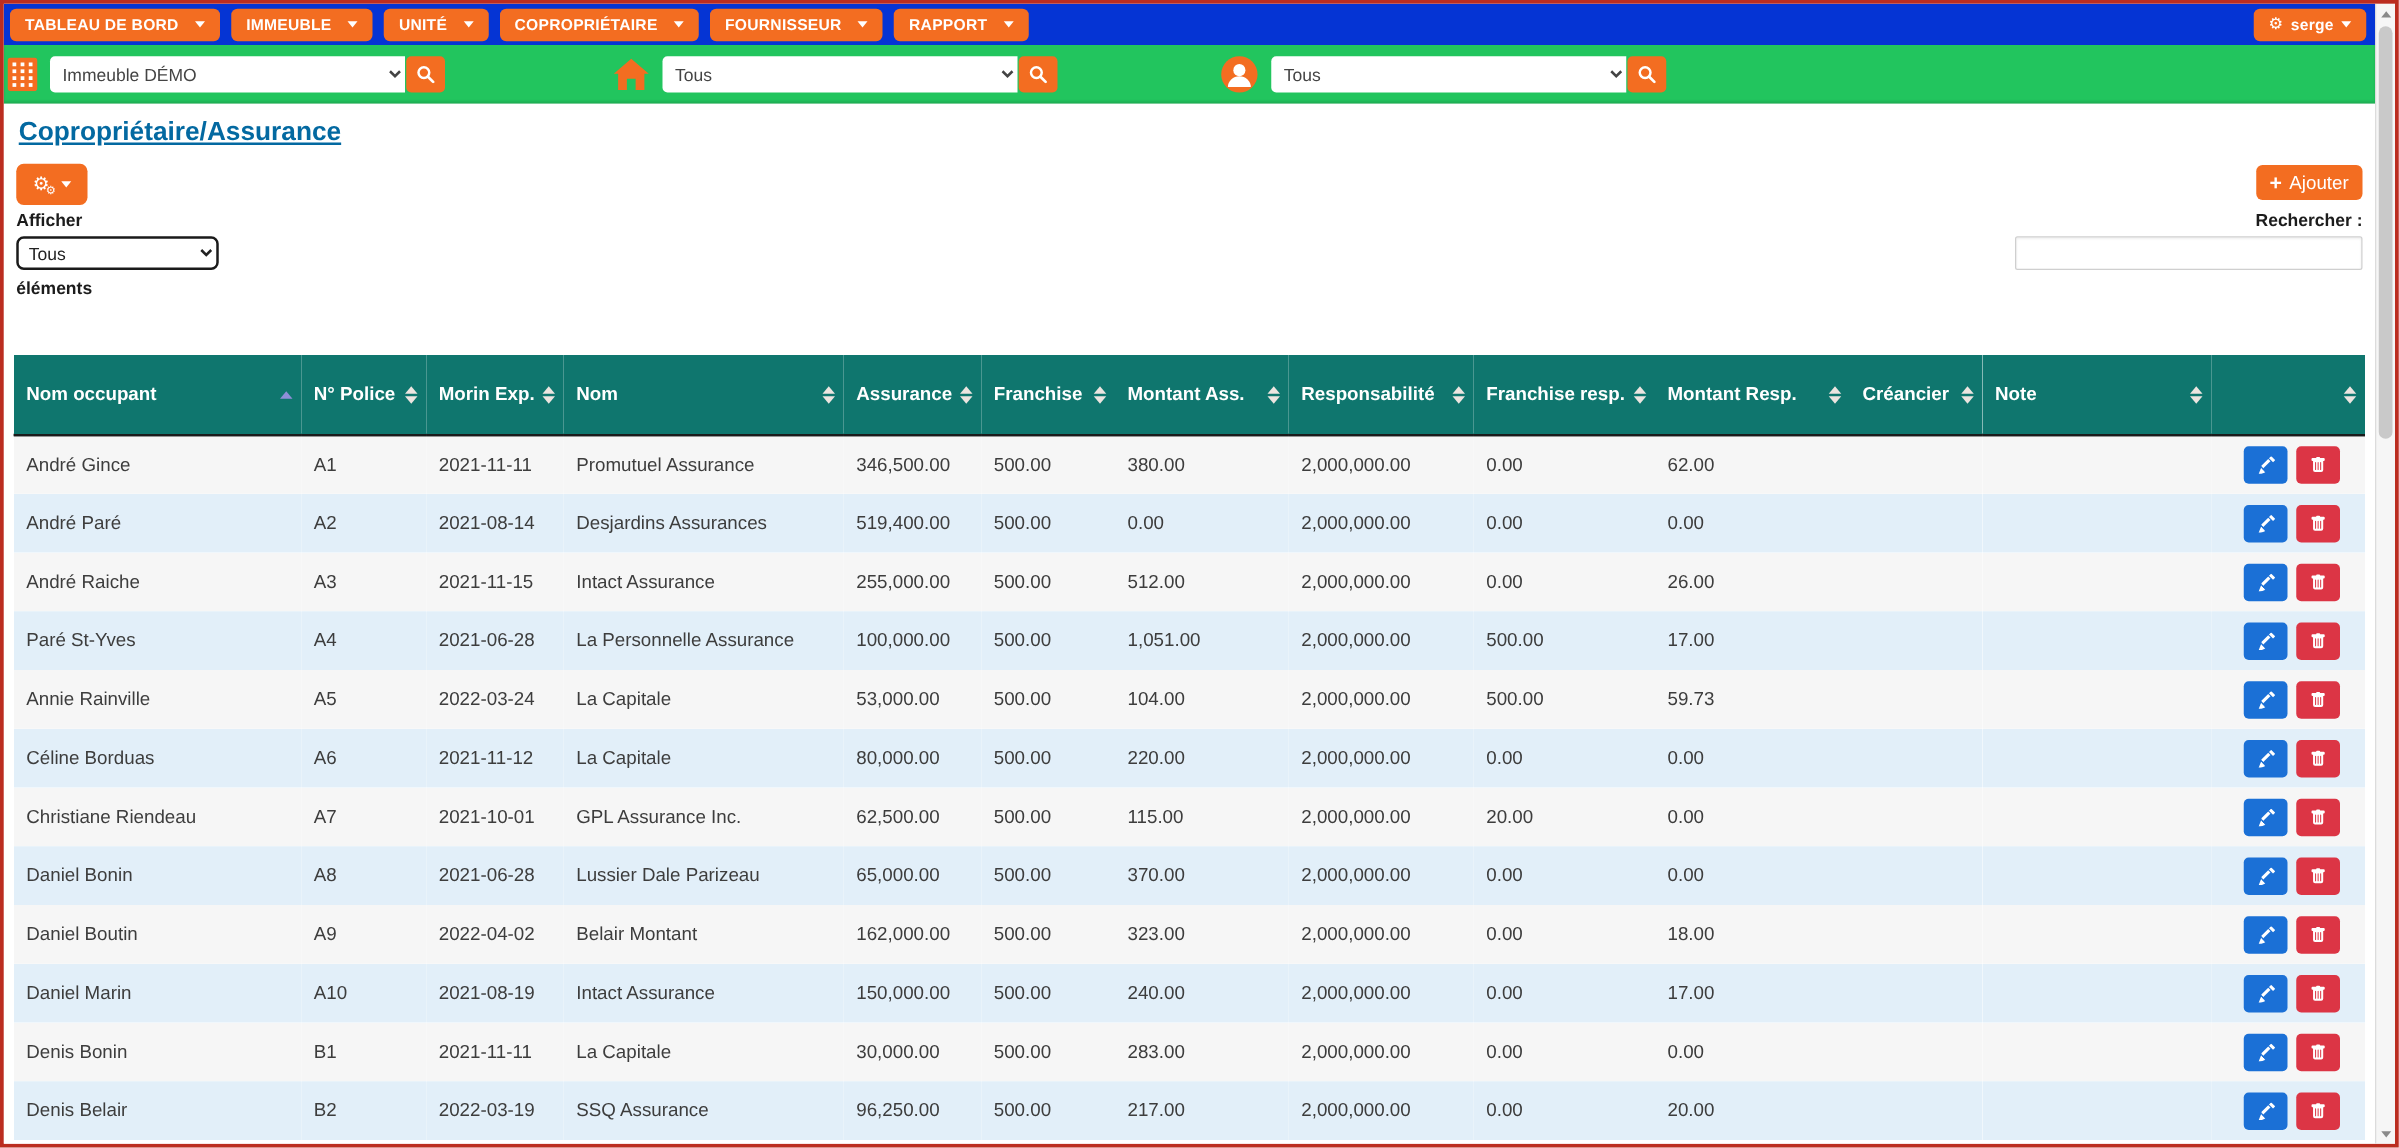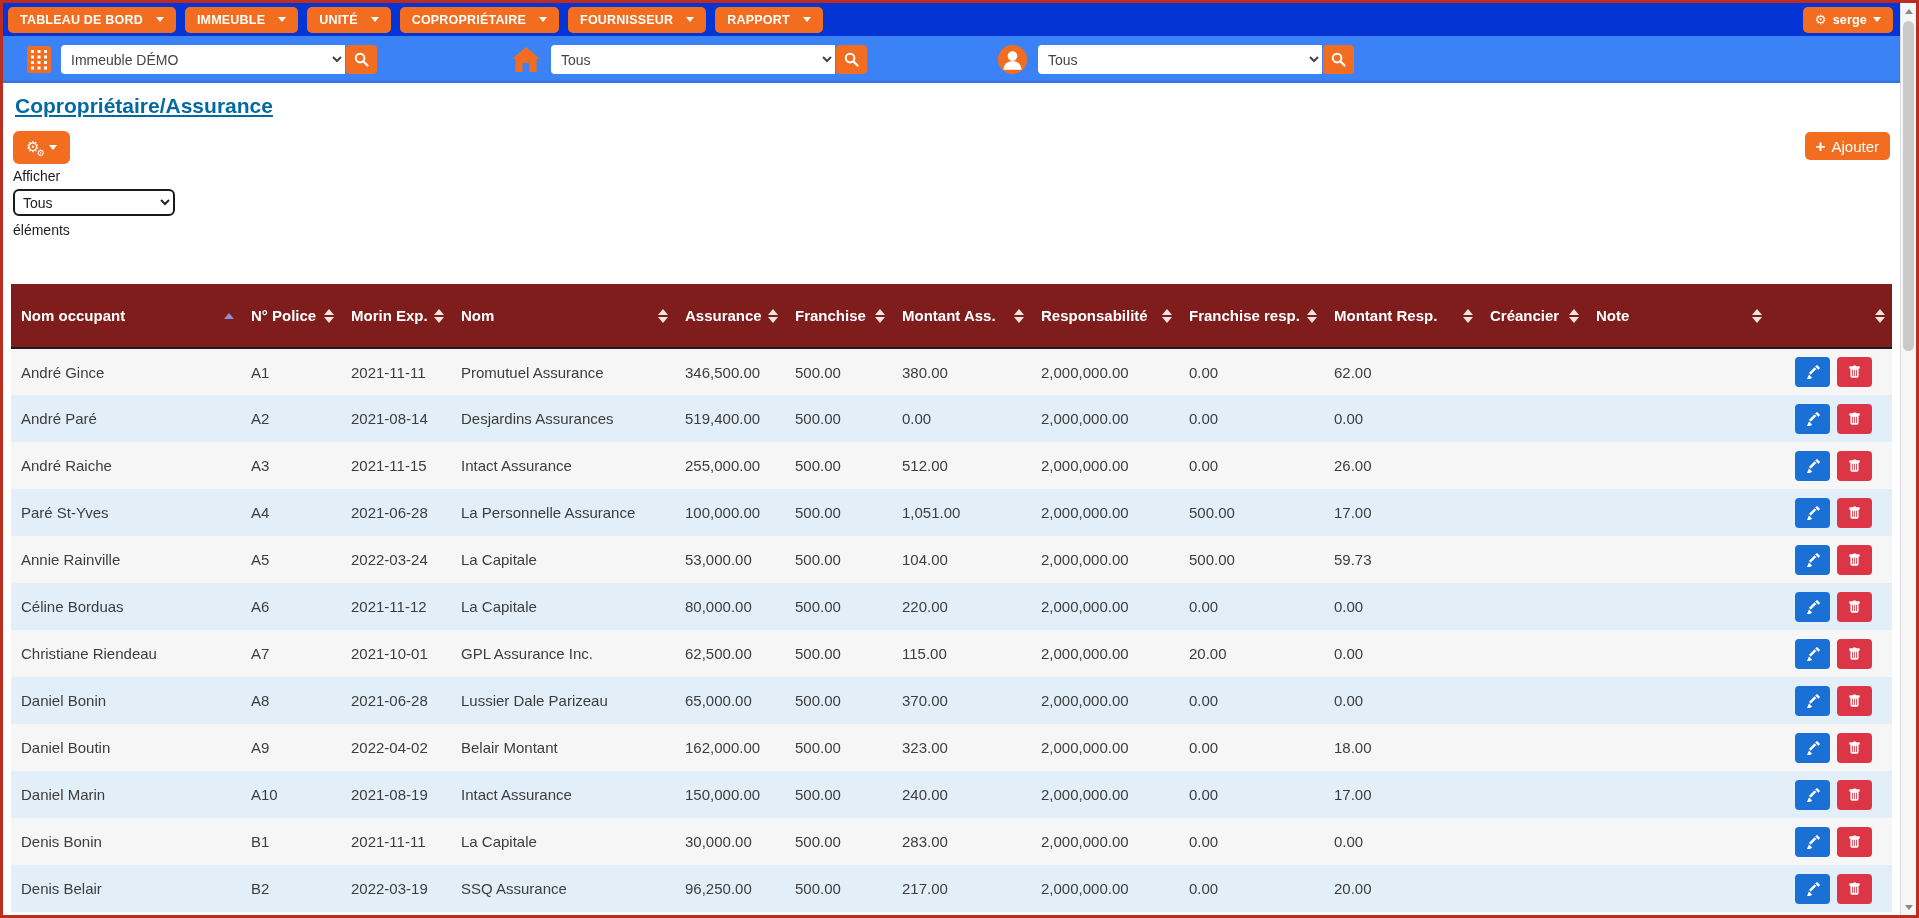--- a/index.html
+++ b/index.html
@@ -17,49 +17,49 @@
   .nav-btn {
     height:26px; background:#f36d21; border:none; border-radius:5px; color:#fff;
     font-weight:700; font-size:12.5px; letter-spacing:.2px; font-family:"Liberation Sans",sans-serif;
     display:flex; align-items:center; gap:13px; padding:0 12px; cursor:pointer;
   }
   .caret { width:0; height:0; border-left:4px solid transparent; border-right:4px solid transparent; border-top:5px solid #fff; display:inline-block; }
   .user-btn { margin-left:auto; margin-right:2px; gap:6px; }
   .gear-glyph { font-family:"DejaVu Sans",sans-serif; font-size:13px; line-height:1; }
 
   
-  .toolbar { height:47px; background:#3b82f6; display:flex; align-items:center; padding:0 24px; flex-shrink:0; box-shadow: inset 0 -2px 2px rgba(0,0,0,.12); }
+  .toolbar { height:47px; background:#22c55e; display:flex; align-items:center; padding:0 3px; flex-shrink:0; box-shadow: inset 0 -2px 2px rgba(0,0,0,.12); }
   .tb-icon { margin-right:10px; display:flex; align-items:center; }
   .tb-group { display:flex; align-items:stretch; height:29px; }
   .tb-select { width:284px; border:none; border-radius:4px 0 0 4px; padding:0 6px; font-size:14px; color:#444; background:#fff; font-family:"Liberation Sans",sans-serif; }
   .tb-search { width:31px; background:#f36d21; border:none; border-radius:4px; margin-left:1px; display:flex; align-items:center; justify-content:center; cursor:pointer; }
   .ml-home { margin-left:134px; }
   .ml-person { margin-left:130px; }
 
   
   .content { flex:1; background:#fff; padding:6px 8px 0; overflow:hidden; }
   .page-title { display:inline-block; margin:5px 0 0 4px; font-size:21px; font-weight:700; color:#0369a1; text-decoration:underline; cursor:pointer; }
   .controls { display:flex; justify-content:space-between; align-items:flex-start; margin-top:13px; padding:0 2px; }
   .gear-btn { width:57px; height:33px; background:#f36d21; border:none; border-radius:6px; color:#fff; display:flex; align-items:center; justify-content:center; gap:9px; cursor:pointer; }
   .cogs { position:relative; font-family:"DejaVu Sans",sans-serif; font-size:15px; line-height:1; }
   .cogs .cog-small { position:absolute; font-size:9px; right:-5px; bottom:-3px; }
   .add-btn { height:28px; margin-top:1px; background:#f36d21; border:none; border-radius:5px; color:#fff; font-size:15px; font-family:"Liberation Sans",sans-serif; display:flex; align-items:center; gap:6px; padding:0 11px; cursor:pointer; }
   .plus { font-weight:700; font-size:17px; line-height:1; }
 
   .filters { display:flex; justify-content:space-between; margin-top:4px; padding:0 2px; }
-  .flabel { font-size:14px; font-weight:400; color:#1c1c1c; display:block; }
+  .flabel { font-size:14px; font-weight:700; color:#1c1c1c; display:block; }
   .len-select { width:162px; height:27px; border:2px solid #1a1a1a; border-radius:6px; font-size:14px; padding:0 4px; margin:5px 0 6px; font-family:"Liberation Sans",sans-serif; color:#222; background:#fff; }
   .search-col { text-align:right; }
   .search-box { width:278px; height:27px; border:1px solid #cfcfcf; border-radius:2px; margin-top:5px; box-shadow: inset 0 1px 2px rgba(0,0,0,.08); padding:0 6px; font-size:14px; font-family:"Liberation Sans",sans-serif; }
 
   
   .table-wrap { margin-top:46px; }
   table { width:100%; border-collapse:collapse; table-layout:fixed; }
   thead th {
-    background:#7f1d1d; color:#fff; font-weight:700; font-size:15px; text-align:left;
+    background:#0f766e; color:#fff; font-weight:700; font-size:15px; text-align:left;
     vertical-align:middle; height:64px; padding:8px 20px 8px 10px; position:relative;
     border-bottom:2px solid #1b1b1b; cursor:pointer;
   }
   .sort { position:absolute; right:7px; top:50%; transform:translateY(-50%); display:flex; flex-direction:column; gap:2px; align-items:center; }
   .tri-up { width:0; height:0; border-left:5px solid transparent; border-right:5px solid transparent; border-bottom:6px solid #ece5e0; }
   .tri-down { width:0; height:0; border-left:5px solid transparent; border-right:5px solid transparent; border-top:6px solid #ece5e0; }
   .tri-asc { border-bottom-color:#8f8fd8; }
   tbody td { padding:0 10px; height:47px; font-size:15px; color:#3d3d3d; vertical-align:middle; white-space:nowrap; overflow:hidden; }
   tbody tr:nth-child(odd) { background:#f6f6f6; }
   tbody tr:nth-child(even) { background:#e2eff9; }
@@ -199,20 +199,24 @@
       </div>
 
       <div class="filters">
         <div class="length-col">
           <label class="flabel">Afficher</label>
           <select class="len-select">
             <option>Tous</option>
           </select>
           <label class="flabel">éléments</label>
         </div>
+        <div class="search-col">
+          <label class="flabel">Rechercher :</label>
+          <input class="search-box" type="text" value="" style="">
+        </div>
       </div>
 
       <div class="table-wrap">
         <table>
           <colgroup>
             <col style="width:230px">
               <col style="width:100px">
               <col style="width:110px">
               <col style="width:224px">
             <col style="width:110px">

